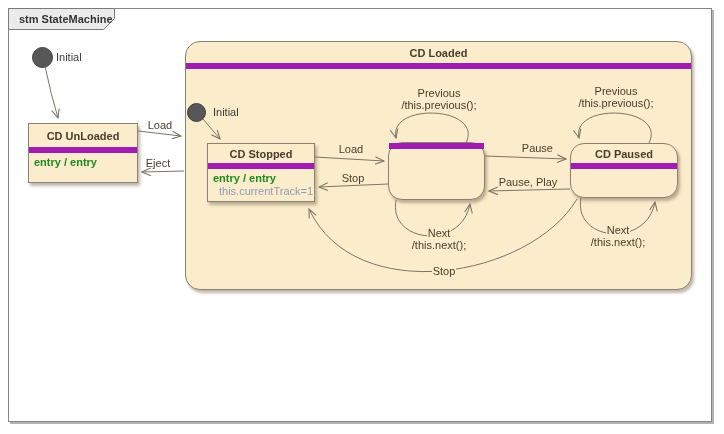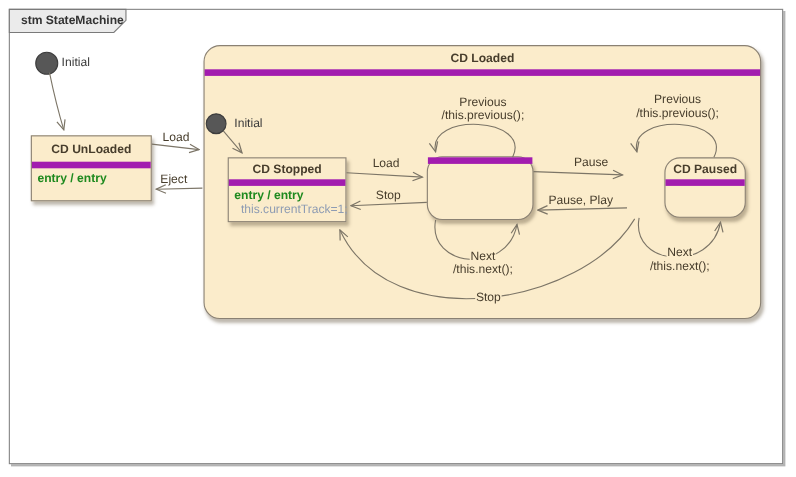--- a/index.html
+++ b/index.html
@@ -59,21 +59,21 @@
     <div class="state-body">
       <div class="entry-line">entry / entry</div>
       <div class="code-line">this.currentTrack=1;</div>
     </div>
   </div>
 
   <div class="state small-state" style="left:388px;top:142px;width:97px;height:58px;border-radius:14px;">
     <div class="state-body" style="height:37px;"></div>
   </div>
 
-  <div class="state small-state" style="left:570px;top:143px;width:74px;height:55px;border-radius:14px;margin-left:34px;">
+  <div class="state small-state" style="left:570px;top:143px;width:108px;height:55px;border-radius:14px;">
     <div class="state-title" style="height:19px;">CD Paused</div>
     <div class="state-body" style="height:34px;"></div>
   </div>
 
   <div class="initial-node" style="left:32px;top:47px;width:21px;height:21px;"></div>
   <div class="initial-node" style="left:187px;top:103px;width:19px;height:19px;"></div>
 
   <svg id="connectors" viewBox="0 0 724 434">
     <defs>
       <marker id="arr" viewBox="0 0 10 10" refX="9" refY="5" markerWidth="11" markerHeight="11" orient="auto">

